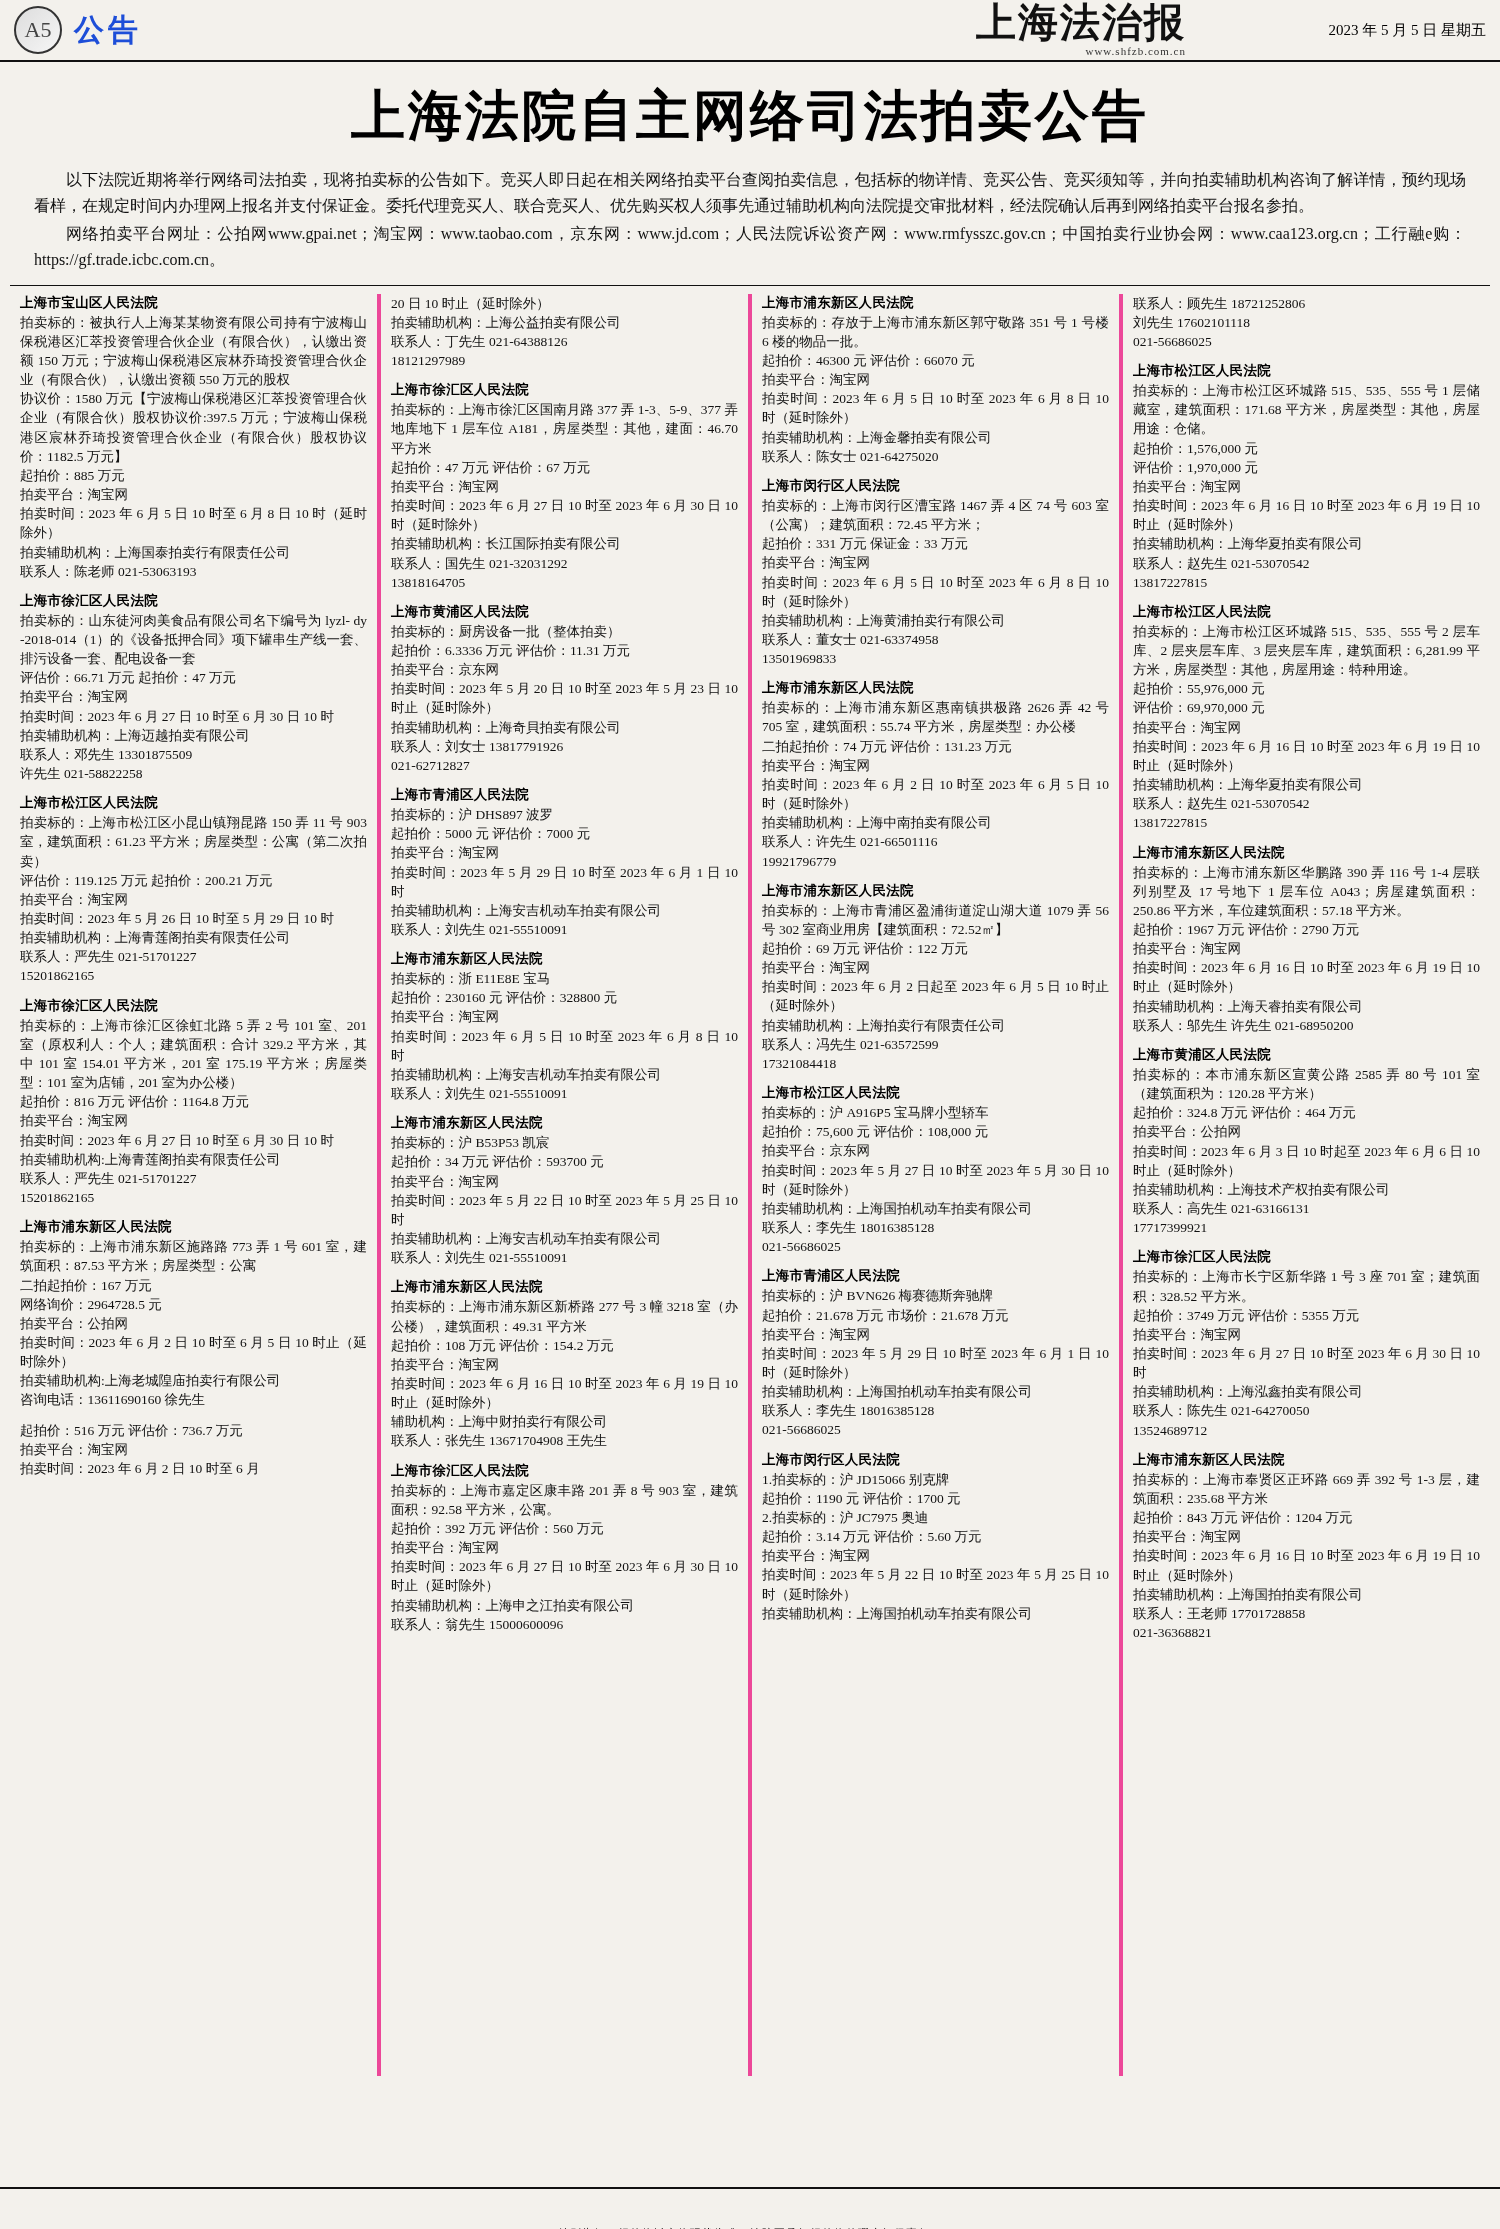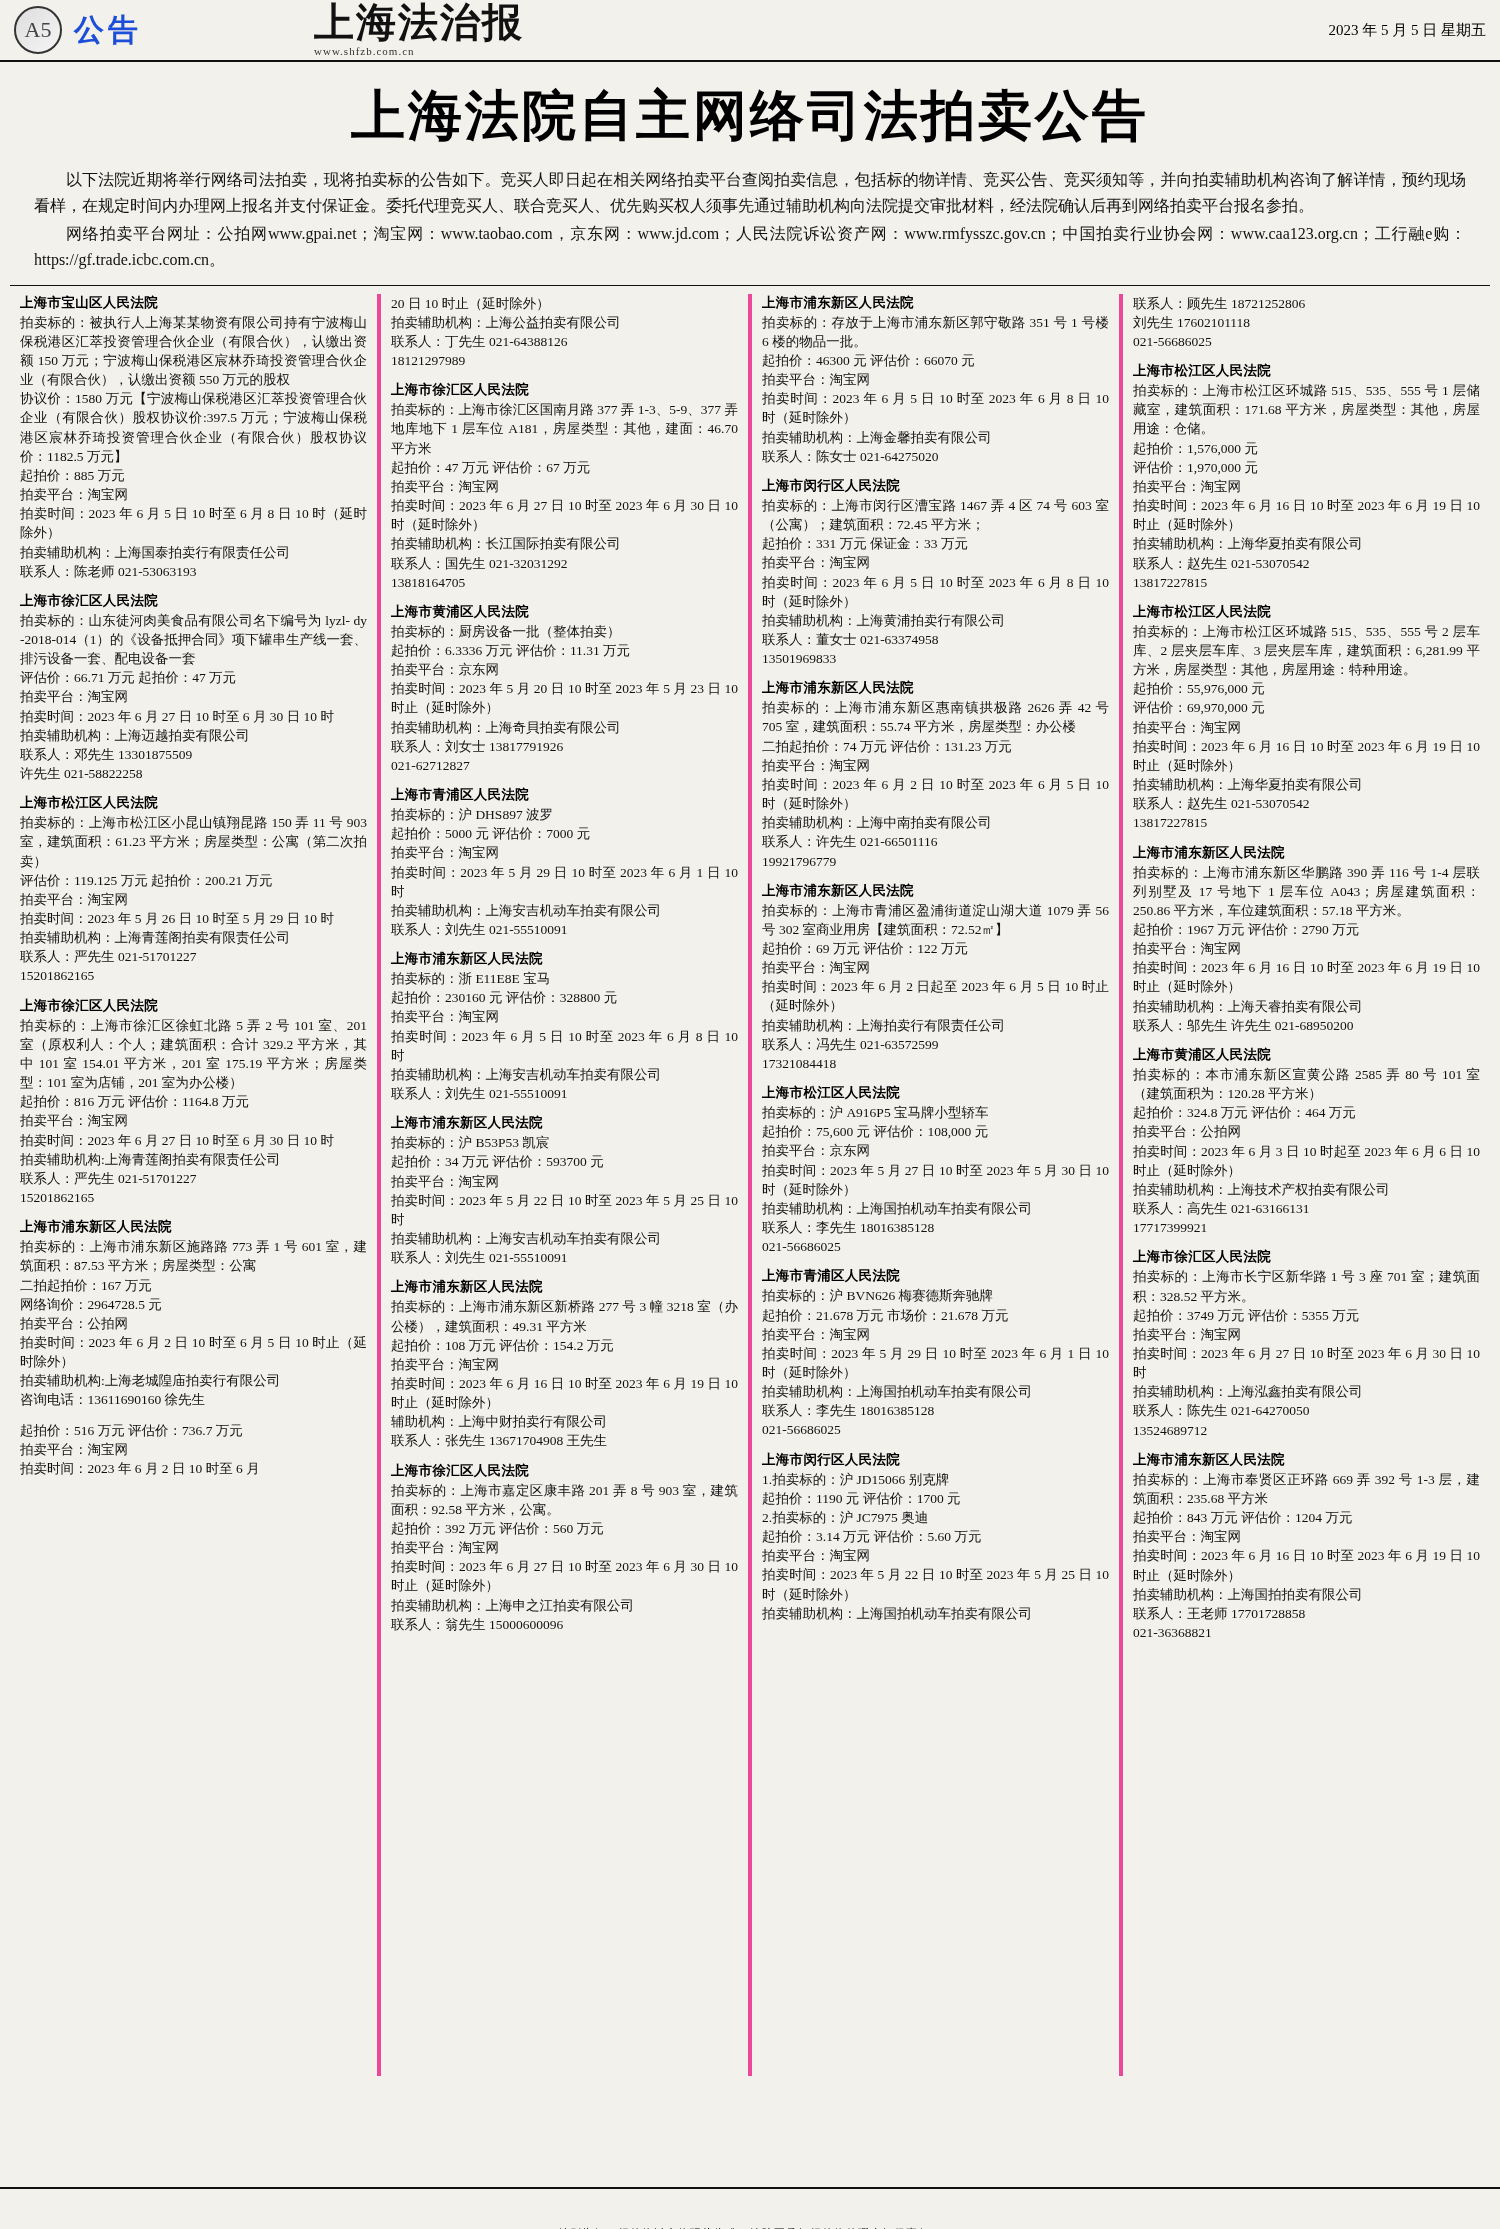--- a/index.html
+++ b/index.html
@@ -2,21 +2,21 @@
 <html><head>
 <meta charset="utf-8">
 <style>
   html,body{margin:0;padding:0;background:#e8e6e1;}
   body{font-family:"Liberation Serif","DejaVu Serif",serif;}
   #page{width:1500px;height:2229px;background:#f3f1ec;position:relative;box-sizing:border-box;padding:0;}
   .masthead{height:62px;display:flex;align-items:center;border-bottom:2px solid #111;padding:0 14px;box-sizing:border-box;}
   .mh-left{display:flex;align-items:center;gap:12px;width:300px;}
   .mh-logo{width:44px;height:44px;border:2px solid #333;border-radius:50%;display:flex;align-items:center;justify-content:center;font-family:"Liberation Serif",serif;font-size:22px;color:#444;background:linear-gradient(135deg,#ddd,#f6f6f6);}
   .mh-sec{font-size:30px;font-weight:bold;letter-spacing:4px;color:#1d4ed8;font-family:"DejaVu Sans","Liberation Sans",sans-serif;}
-  .mh-center{flex:1;text-align:left;}
+  .mh-center{flex:1;text-align:right;}
   .mh-title{font-size:40px;font-weight:bold;letter-spacing:2px;color:#111;line-height:1;}
   .mh-url{font-size:11px;color:#333;letter-spacing:1px;margin-top:2px;}
   .mh-right{width:300px;text-align:right;font-size:15px;color:#000000;}
   .page-title{text-align:center;font-size:54px;font-weight:bold;letter-spacing:3px;margin:18px 0 14px;color:#000;}
   .intro{padding:0 34px;font-size:16px;line-height:1.62;text-align:justify;color:#111;}
   .intro p{margin:0 0 2px;text-indent:2em;}
   .rule{border-top:1px solid #111;margin:12px 10px 0;}
   .cols{display:flex;padding:8px 10px 0;box-sizing:border-box;height:1790px;}
   .col{flex:1;padding:0 10px;box-sizing:border-box;border-right:4px solid #ec4899;}
   .col:last-child{border-right:none;}

